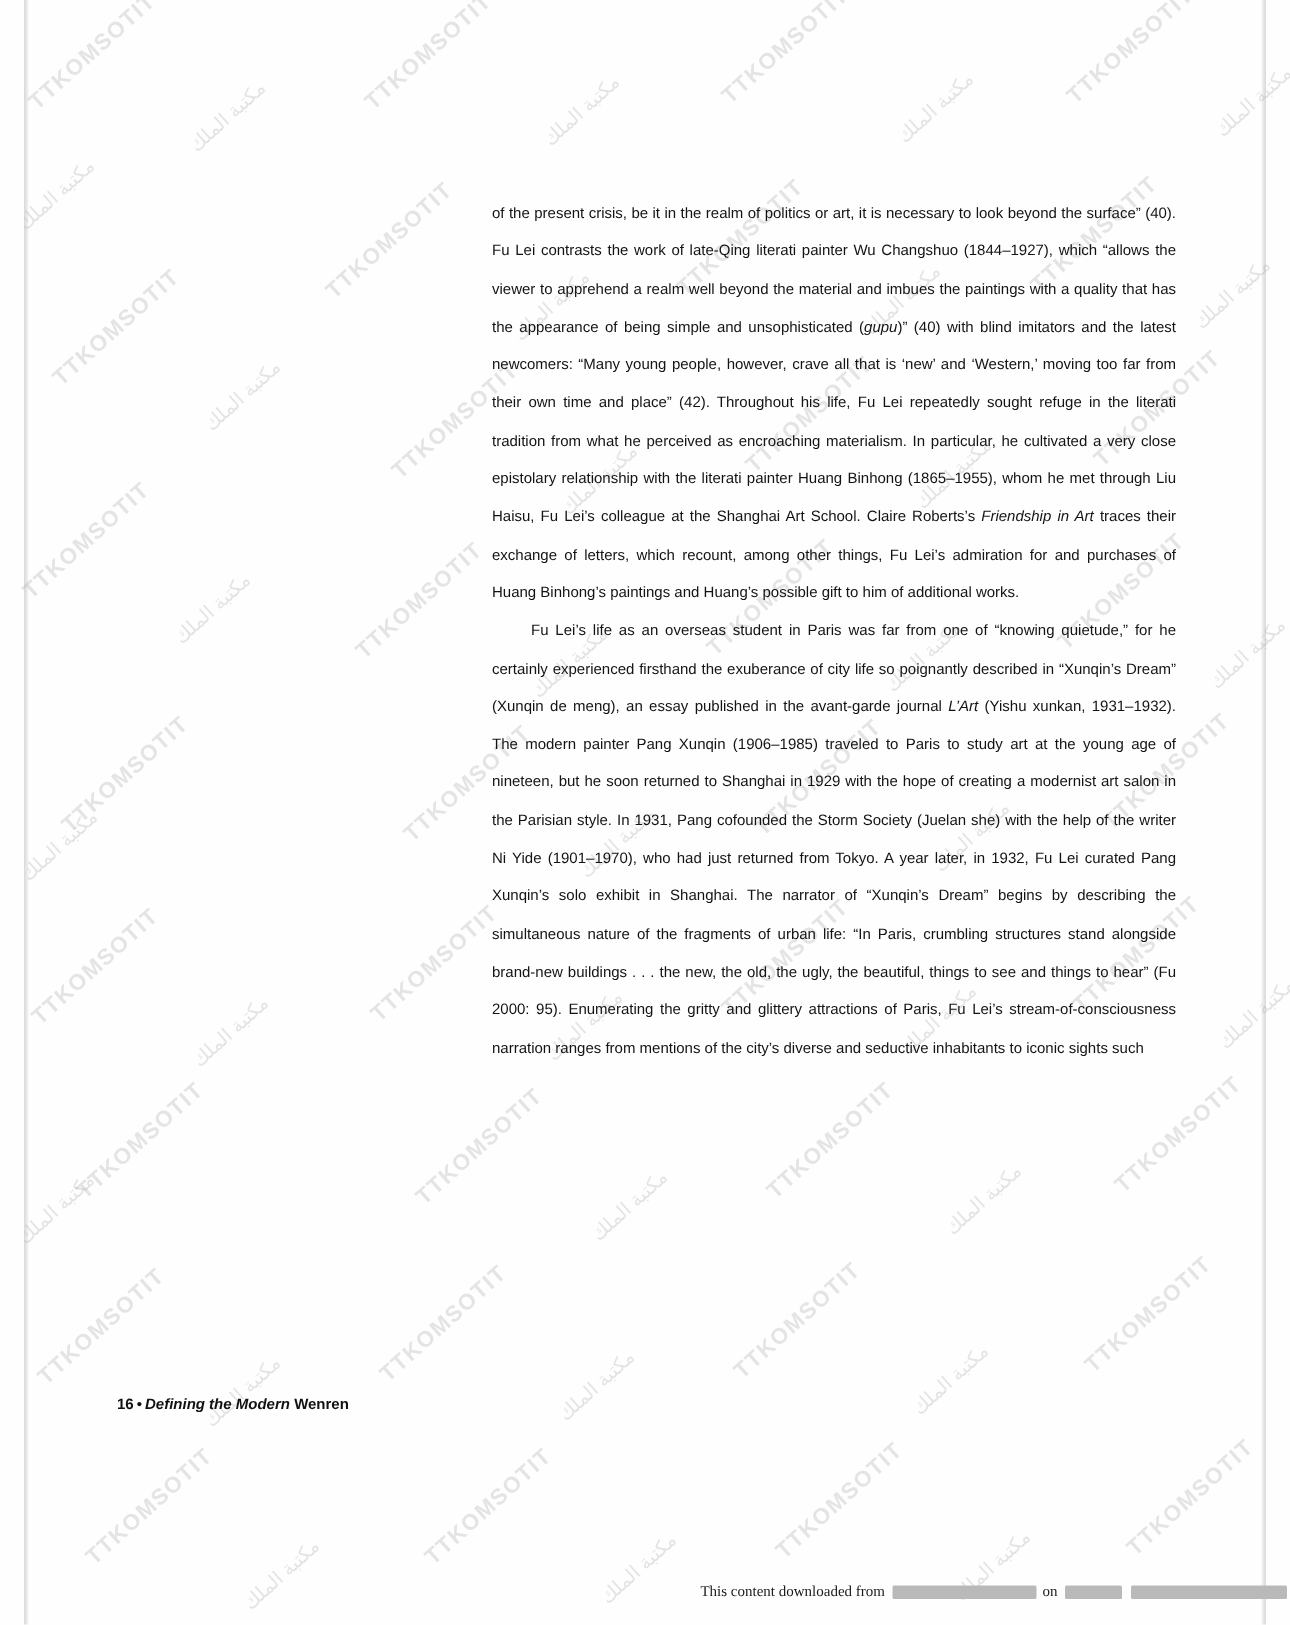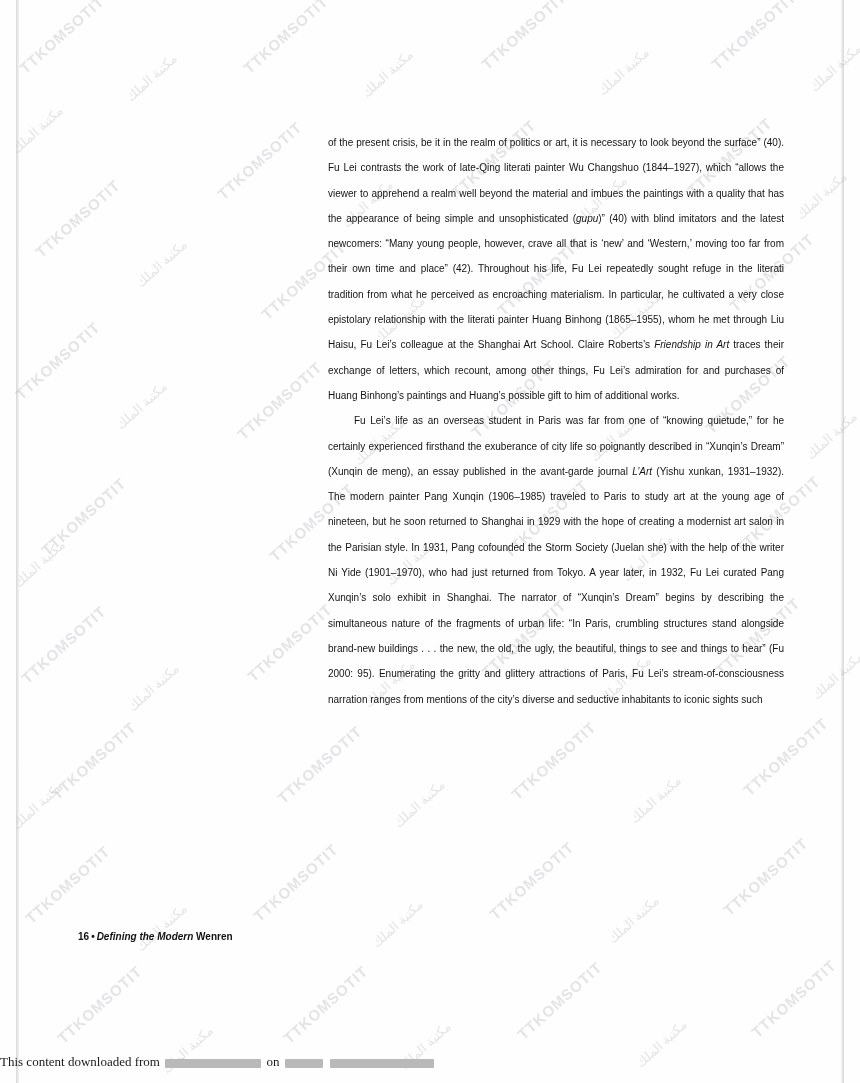--- a/index.html
+++ b/index.html
@@ -92,23 +92,23 @@
     font-weight: bold;
   }
   .running-foot .title-rm { font-weight: bold; }
 
   
   .jstor-footer {
     position: absolute;
     left: 0;
     right: 0;
     bottom: 14px;
-    text-align: left;
+    text-align: right;
     font-family: "Liberation Serif", serif;
-    font-size: 13px;
+    font-size: 10px;
     color: #1a1a1a;
     line-height: 15px;
   }
   .redacted {
     display: inline-block;
     vertical-align: middle;
     height: 9px;
     background: #b9b9b9;
     border-radius: 1px;
     margin: 0 2px;

